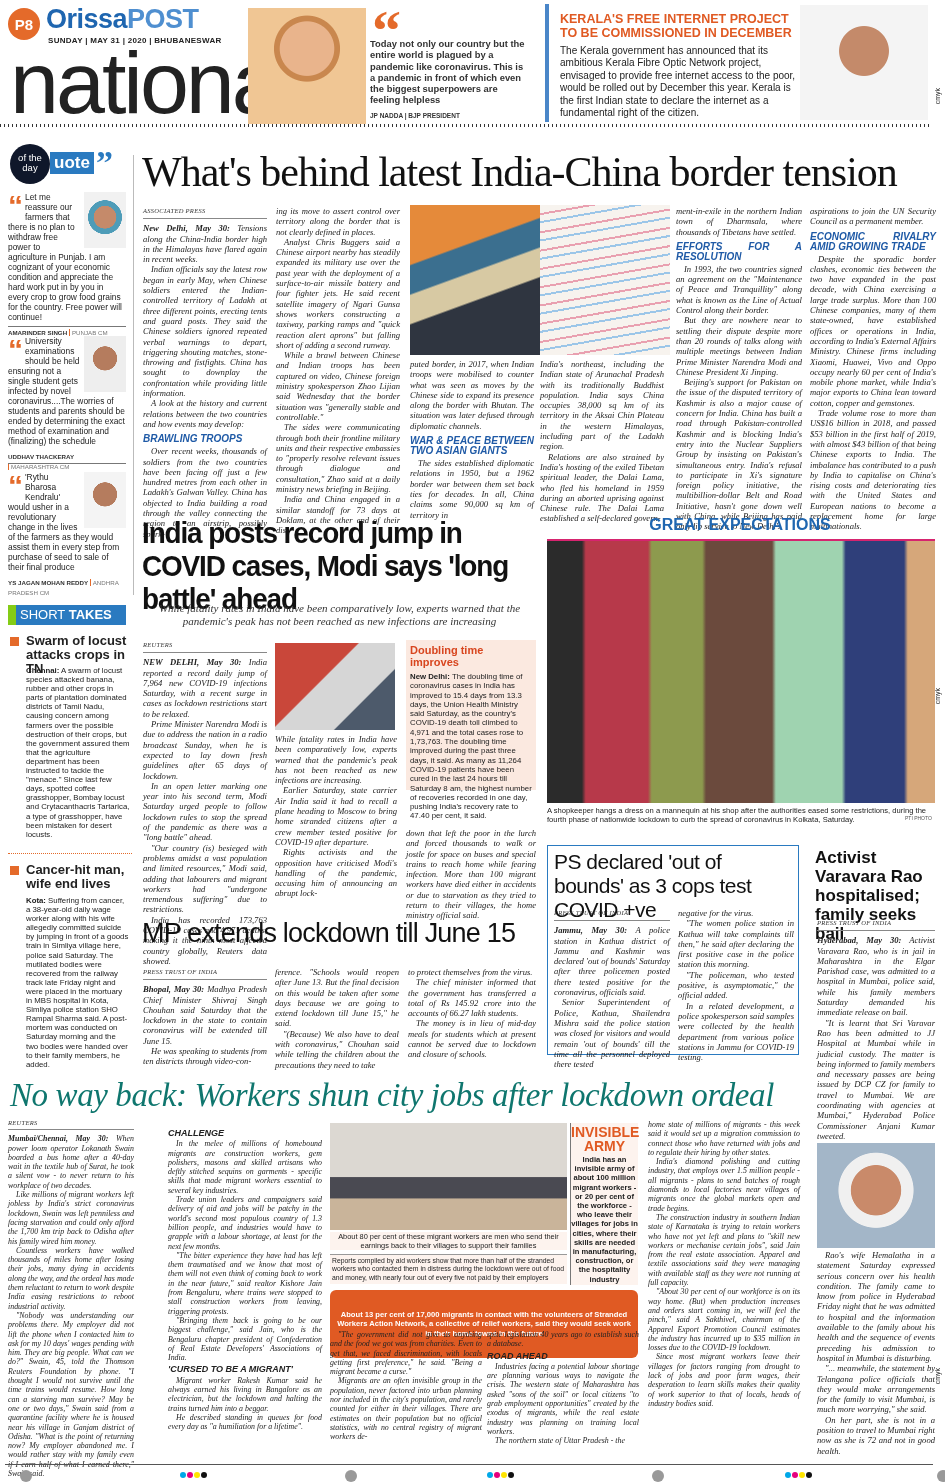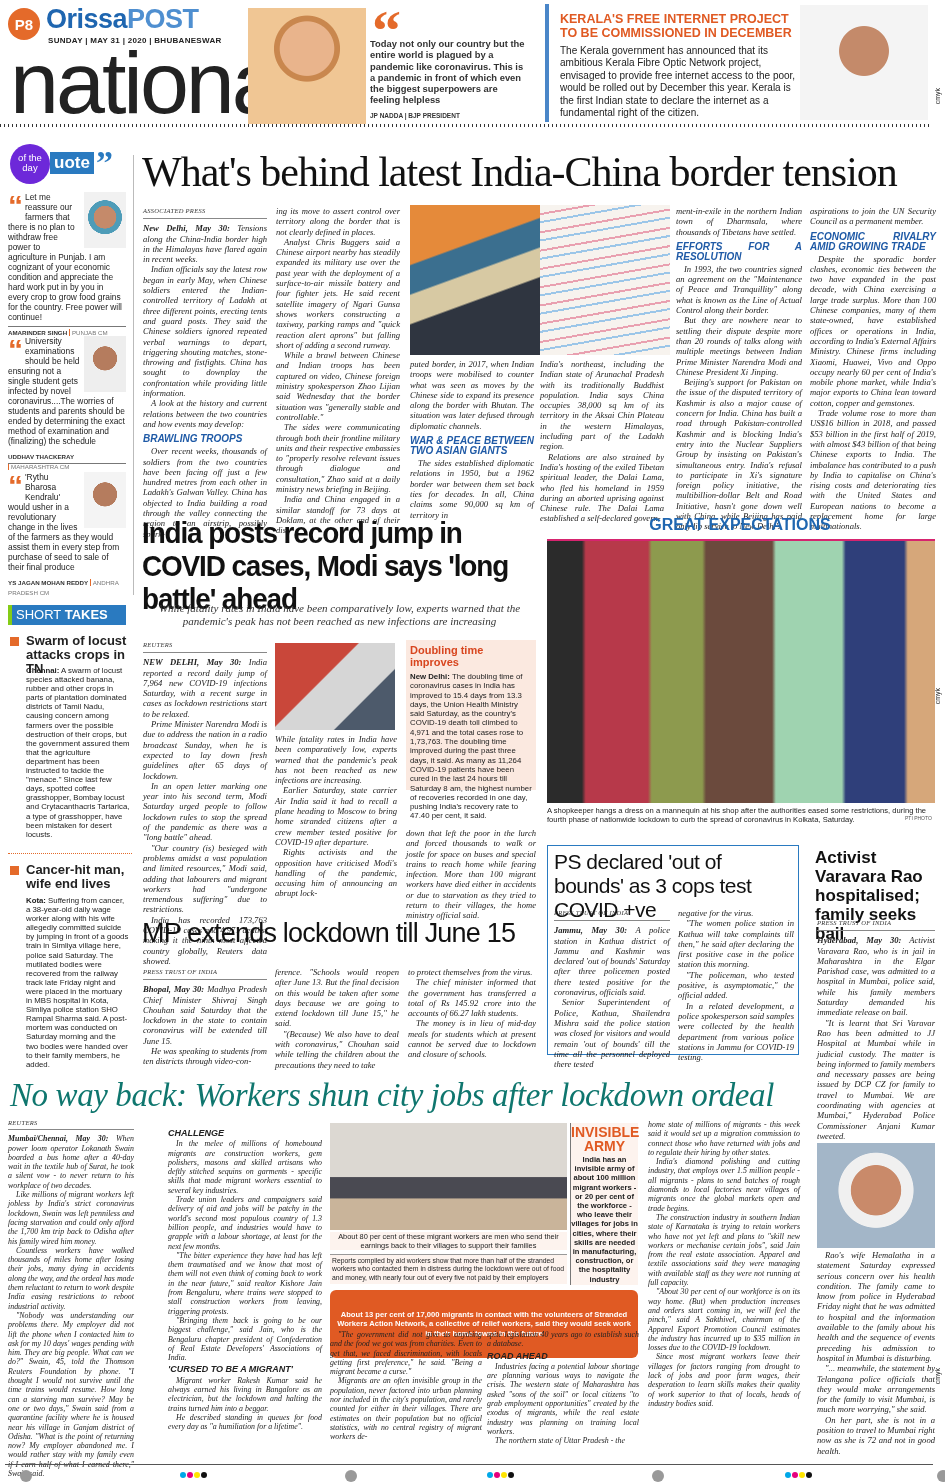--- a/index.html
+++ b/index.html
@@ -26,33 +26,33 @@
   #quote-mark { left: 372px; top: 6px; font-size: 58px; color: #e46a2a; font-weight: bold; line-height: 50px; }
   #nadda-quote { left: 370px; top: 38px; width: 160px; font-size: 9.4px; line-height: 11.3px; font-weight: bold; color: #333; }
   #nadda-attr { left: 370px; top: 112px; font-size: 6.5px; font-weight: bold; color: #333; }
   #kerala-bar { left: 545px; top: 4px; width: 4px; height: 118px; background: #4a86c8; }
   #kerala-head { left: 560px; top: 12px; width: 240px; font-size: 12.5px; font-weight: bold; line-height: 14px; color: #e05a23; }
   #kerala-body { left: 560px; top: 45px; width: 240px; font-size: 10px; line-height: 12.4px; color: #222; }
   #vijayan-photo { left: 800px; top: 5px; width: 128px; height: 115px; background: radial-gradient(circle at 50% 40%, #c48a6a 0 26%, #f4f4f4 27% 100%); }
   #top-rule { left: 0; top: 124px; width: 932px; }
 
   
-  #qotd-badge { left: 10px; top: 144px; width: 40px; height: 40px; border-radius: 50%; background: #6d28d9; color: #fff; font-size: 9.5px; line-height: 10px; text-align: center; padding-top: 9px; }
+  #qotd-badge { left: 10px; top: 144px; width: 40px; height: 40px; border-radius: 50%; background: #0f172a; color: #fff; font-size: 9.5px; line-height: 10px; text-align: center; padding-top: 9px; }
   #qotd-uote { left: 50px; top: 152px; background: #2a7ac0; color: #fff; font-size: 17px; padding: 0 4px; font-weight: bold; line-height: 22px; }
   #qotd-marks { left: 96px; top: 146px; color: #2a7ac0; font-size: 34px; font-weight: bold; line-height: 34px; }
   .qbox { position: absolute; left: 8px; width: 118px; font-size: 8.4px; line-height: 10px; color: #222; }
   .qbox .mark { color: #e46a2a; font-size: 30px; font-weight: bold; float: left; line-height: 28px; margin-right: 2px; }
   .qbox .face { float: right; width: 42px; height: 56px; margin-left: 3px; }
   .qbox .attr { clear: both; font-size: 6.2px; font-weight: bold; margin-top: 6px; color: #333; }
   .qbox .attr .role { color: #777; font-weight: normal; border-left: 1.5px solid #e46a2a; padding-left: 2px; }
   .qsep { position: absolute; left: 8px; width: 118px; height: 1px; background: #777; }
   #qcol-border { left: 133px; top: 155px; width: 1px; height: 440px; background: #bbb; }
 
   
-  #short-takes { left: 8px; top: 605px; width: 118px; height: 20px; background: #2a7ac0; border-left: 4px solid #84cc16; color: #fff; font-size: 13px; line-height: 20px; padding-left: 4px; }
+  #short-takes { left: 8px; top: 605px; width: 118px; height: 20px; background: #2a7ac0; border-left: 8px solid #84cc16; color: #fff; font-size: 13px; line-height: 20px; padding-left: 4px; }
   .st-head { position: absolute; left: 8px; width: 126px; font-size: 13px; font-weight: bold; line-height: 14px; color: #222; padding-left: 18px; }
   .st-head::before { content: ""; position: absolute; left: 2px; top: 3px; width: 9px; height: 9px; background: #e46a2a; }
   .st-body { position: absolute; left: 26px; width: 104px; font-size: 7.8px; line-height: 9.1px; color: #222; }
   #st-dots { left: 8px; top: 853px; width: 124px; height: 1px; border-top: 1px dotted #e46a2a; }
 
   
   #china-head { left: 142px; top: 150px; width: 795px; font-size: 42px; line-height: 44px; color: #111; letter-spacing: -1px; }
   #china-photo { left: 410px; top: 205px; width: 130px; height: 150px; background: linear-gradient(160deg, #e58a3a 0 30%, #3b6f8f 31% 45%, #d7c9a3 46% 60%, #2f3540 61% 100%); }
   #china-photo2 { left: 540px; top: 205px; width: 130px; height: 150px; background: repeating-linear-gradient(170deg, #f7f3ee 0 8px, #e9a0b0 8px 10px, #f7f3ee 10px 16px, #9cc6e8 16px 18px); }
 

